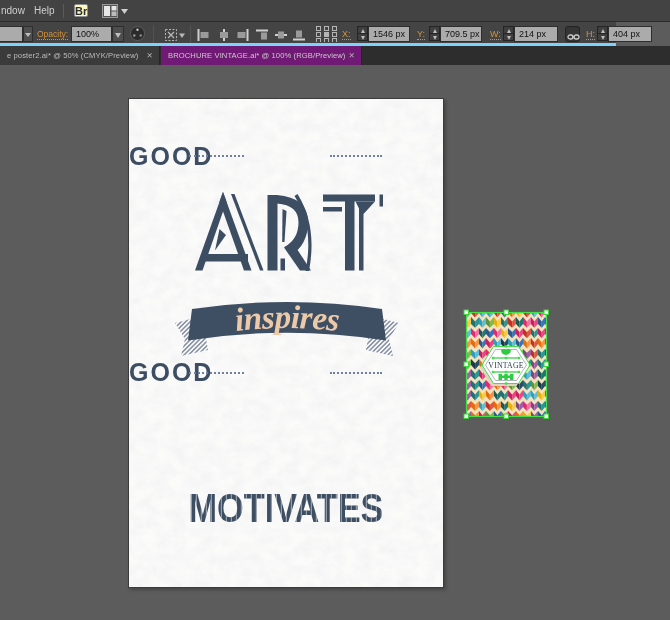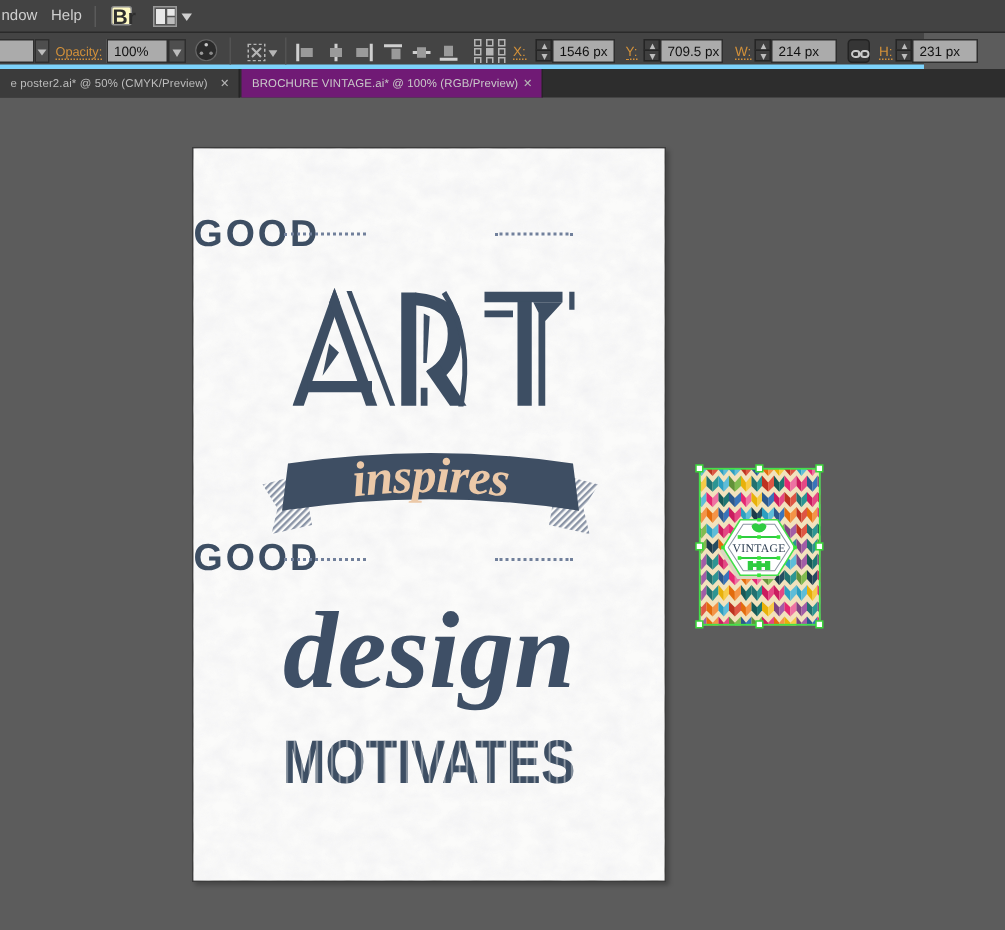--- a/index.html
+++ b/index.html
@@ -1,20 +1,20 @@
 <!DOCTYPE html>
 <html><head><meta charset="utf-8"><style>
 *{margin:0;padding:0;box-sizing:border-box}
 body{width:670px;height:620px;overflow:hidden;font-family:"Liberation Sans",sans-serif;background:#5c5c5c;position:relative}
 .abs{position:absolute}
 
 #menubar{left:0;top:0;width:670px;height:22px;background:#434343;border-bottom:1px solid #2a2a2a}
 #menubar .mi{position:absolute;top:5px;font-size:10px;color:#cfcfcf}
 #msep{left:63px;top:4px;width:1px;height:14px;background:#5a5a5a}
-#brbtn{left:74px;top:4px;width:14px;height:13px;background:#fef9c3;border:1px solid #8f8f8f;border-radius:2px;color:#2e2e2e;font-size:14px;font-weight:bold;text-align:center;line-height:12px}
+#brbtn{left:74px;top:4px;width:14px;height:13px;background:#fef9c3;border:1px solid #8f8f8f;border-radius:2px;color:#2e2e2e;font-size:11px;font-weight:bold;text-align:center;line-height:12px}
 
 #ctrlbar{left:0;top:22px;width:616px;height:24px;background:#444444;border-bottom:3px solid #7dd3fc}
 .field{position:absolute;background:#ababab;border:1px solid #2e2e2e;height:16px;font-size:9px;color:#111;line-height:15px;padding-left:4px}
 .olabel{position:absolute;color:#d3913a;font-size:9px;border-bottom:1px dotted #d3913a;top:7px}
 .stepper{position:absolute;width:11px;height:16px;top:4px}
 .stepper div{width:11px;height:8px;background:#3f3f3f;border:1px solid #252525;position:relative}
 .stepper div:after{content:"";position:absolute;left:3px;border-left:2.5px solid transparent;border-right:2.5px solid transparent}
 .stepper .up:after{top:2px;border-bottom:4px solid #bdbdbd}
 .stepper .dn:after{top:2px;border-top:4px solid #bdbdbd}
 .csep{position:absolute;top:3px;width:1px;height:18px;background:#535353}
@@ -133,21 +133,21 @@
           <rect x="7" y="2" width="5" height="4" rx="2"></rect>
           <line x1="5" y1="4" x2="8" y2="4"></line>
         </g>
       </svg>
   </div>
   <div class="olabel" style="left:586px">H:</div>
   <div class="stepper" style="left:597px">
       <div class="up"></div>
       <div class="dn" style="margin-top:-1px"></div>
     </div>
-  <div class="field" style="left:608px;top:4px;width:44px">231 px</div>
+  <div class="field" style="left:608px;top:4px;width:44px">404 px</div>
 </div>
 
 <div id="tabbar" class="abs">
   <div id="tab1" class="tab">e poster2.ai* @ 50% (CMYK/Preview)<span class="tx">✕</span></div>
   <div id="tab2" class="tab">BROCHURE VINTAGE.ai* @ 100% (RGB/Preview)<span class="tx">✕</span></div>
 </div>
 
 <div id="poster" class="abs">
   <svg class="abs" style="left:0;top:0" width="314" height="488" viewBox="0 0 314 488">
     <filter id="tex">
@@ -196,21 +196,20 @@
     <path d="M38 19 L11 26 L21 42 L17 59 L44 53 Z" fill="url(#hatch)"></path>
     <path d="M208 19 L235 26 L225 42 L229 59 L202 53 Z" fill="url(#hatch)"></path>
     <path d="M28 12 Q123 -2 218 12 L222 43.5 Q123 28 24 43.5 Z" fill="#3e4e63"></path>
     <text font-family="Liberation Serif" font-style="italic" font-weight="bold" font-size="33" fill="#ecc9a8" text-anchor="middle" letter-spacing="-0.5"><textPath href="#arcpath" startOffset="50%">inspires</textPath></text>
   </svg>
 
   <div class="good" style="top:261px">GOOD</div>
   <div class="dash" style="left:60px;top:273px;width:55px"></div>
   <div class="dash" style="left:201px;top:273px;width:52px"></div>
 
-  <div id="design" style="top:298px">design</div>
 
   <svg class="abs" style="left:0;top:386px" width="314" height="46" viewBox="0 0 314 46">
     <defs>
         <pattern id="inl" width="5" height="4" patternUnits="userSpaceOnUse">
           <rect width="5" height="4" fill="none"></rect>
           <rect x="1.8" width="1.1" height="4" fill="#fbfbfa"></rect>
         </pattern>
       </defs>
     <text x="157" y="37" text-anchor="middle" font-family="Liberation Sans" font-weight="bold" font-size="41" fill="#3d4e63" textLength="195" lengthAdjust="spacingAndGlyphs">MOTIVATES</text>
     <text x="157" y="37" text-anchor="middle" font-family="Liberation Sans" font-weight="bold" font-size="41" fill="url(#inl)" opacity="0.5" textLength="195" lengthAdjust="spacingAndGlyphs">MOTIVATES</text>

